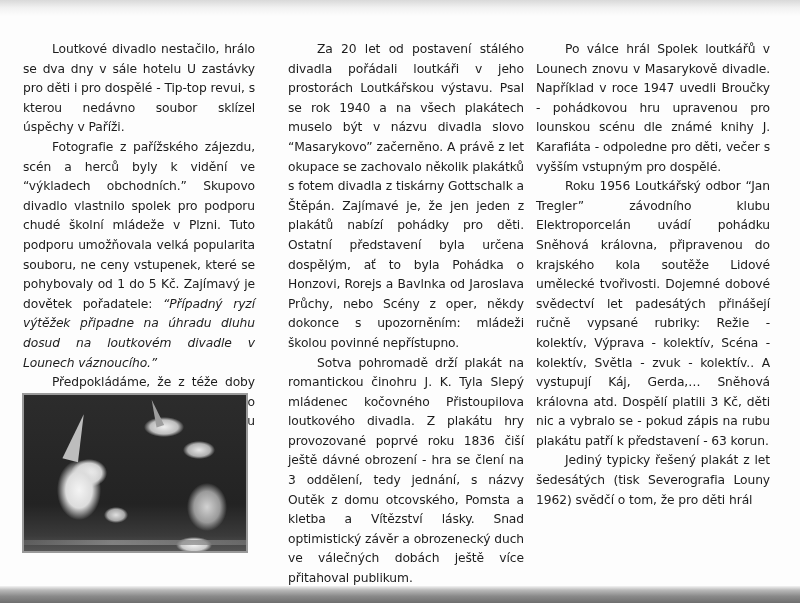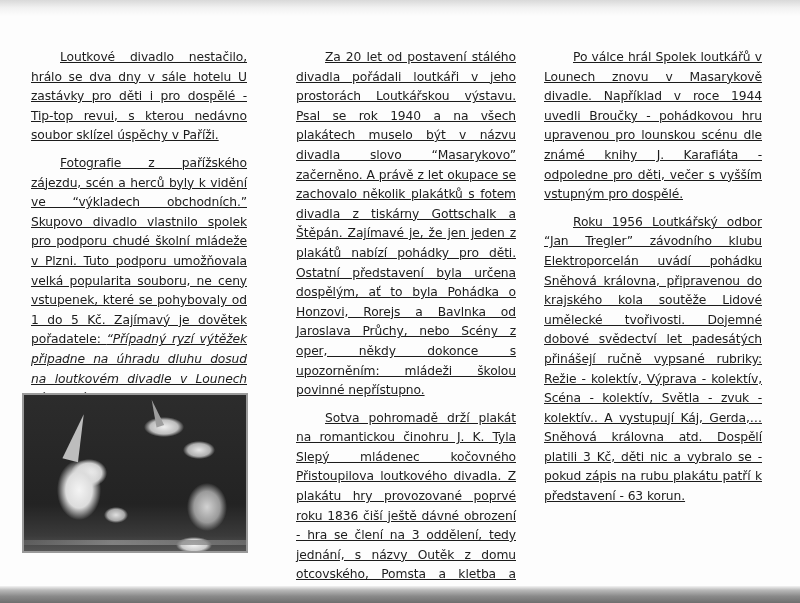--- a/index.html
+++ b/index.html
@@ -15,21 +15,21 @@
   }
   .bottom-edge {
     position: absolute; left: 0; top: 586px; width: 800px; height: 17px;
     background: linear-gradient(to bottom, #f3f3f3 0%, #b8b8b8 25%, #8a8a8a 60%, #6e6e6e 100%);
   }
   .col {
     position: absolute; top: 40px;
     font-size: 12.3px; line-height: 19.6px;
     text-align: justify; letter-spacing: -0.1px;
   }
-  .col p { margin: 8px; text-indent: 0; text-decoration: underline; }
+  .col p { margin: 0; text-indent: 0; }
   .col p.ind { text-indent: 29px; }
   .col p .it { font-style: italic; }
   .c1 { left: 23px; width: 232px; }
   .c2 { left: 288px; width: 236px; }
   .c3 { left: 536px; width: 234px; }
   .photo {
     position: absolute; left: 22px; top: 393px; width: 226px; height: 160px;
     border: 2px solid #9a9a9a; box-sizing: border-box;
     background:
       radial-gradient(ellipse 22px 30px at 55px 95px, #f4f4f4 0%, #dcdcdc 60%, rgba(0,0,0,0) 100%),
@@ -73,17 +73,18 @@
   <div class="hat2"></div>
   <div class="stage"></div>
 </div>
 
 <div class="col c2">
   <p class="ind">Za 20 let od postavení stálého divadla pořádali loutkáři v jeho prostorách Loutkářskou výstavu. Psal se rok 1940 a na všech plakátech muselo být v názvu divadla slovo “Masarykovo” začerněno. A právě z let okupace se zachovalo několik plakátků s fotem divadla z tiskárny Gottschalk a Štěpán. Zajímavé je, že jen jeden z plakátů nabízí pohádky pro děti. Ostatní představení byla určena dospělým, ať to byla Pohádka o Honzovi, Rorejs a Bavlnka od Jaroslava Průchy, nebo Scény z oper, někdy dokonce s upozorněním: mládeži školou povinné nepřístupno.</p>
   <p class="ind">Sotva pohromadě drží plakát na romantickou činohru J. K. Tyla Slepý mládenec kočovného Přistoupilova loutkového divadla. Z plakátu hry provozované poprvé roku 1836 čiší ještě dávné obrození - hra se člení na 3 oddělení, tedy jednání, s názvy Outěk z domu otcovského, Pomsta a kletba a Vítězství lásky. Snad optimistický závěr a obrozenecký duch ve válečných dobách ještě více přitahoval publikum.</p>
 </div>
 
 <div class="col c3">
-  <p class="ind">Po válce hrál Spolek loutkářů v Lounech znovu v Masarykově divadle. Například v roce 1944 uvedli Broučky - pohádkovou hru upravenou pro lounskou scénu dle známé knihy J. Karafiáta - odpoledne pro děti, večer s vyšším vstupným pro dospělé.</p>
+  <p class="ind">Po válce hrál Spolek loutkářů v Lounech znovu v Masarykově divadle. Například v roce 1947 uvedli Broučky - pohádkovou hru upravenou pro lounskou scénu dle známé knihy J. Karafiáta - odpoledne pro děti, večer s vyšším vstupným pro dospělé.</p>
   <p class="ind">Roku 1956 Loutkářský odbor “Jan Tregler” závodního klubu Elektroporcelán uvádí pohádku Sněhová královna, připravenou do krajského kola soutěže Lidové umělecké tvořivosti. Dojemné dobové svědectví let padesátých přinášejí ručně vypsané rubriky: Režie - kolektív, Výprava - kolektív, Scéna - kolektív, Světla - zvuk - kolektív.. A vystupují Káj, Gerda,… Sněhová královna atd. Dospělí platili 3 Kč, děti nic a vybralo se - pokud zápis na rubu plakátu patří k představení - 63 korun.</p>
+  <p class="ind">Jediný typicky řešený plakát z let šedesátých (tisk Severografia Louny 1962) svědčí o tom, že pro děti hrál</p>
 </div>
 
 <div class="bottom-edge"></div>
 
 </body></html>

